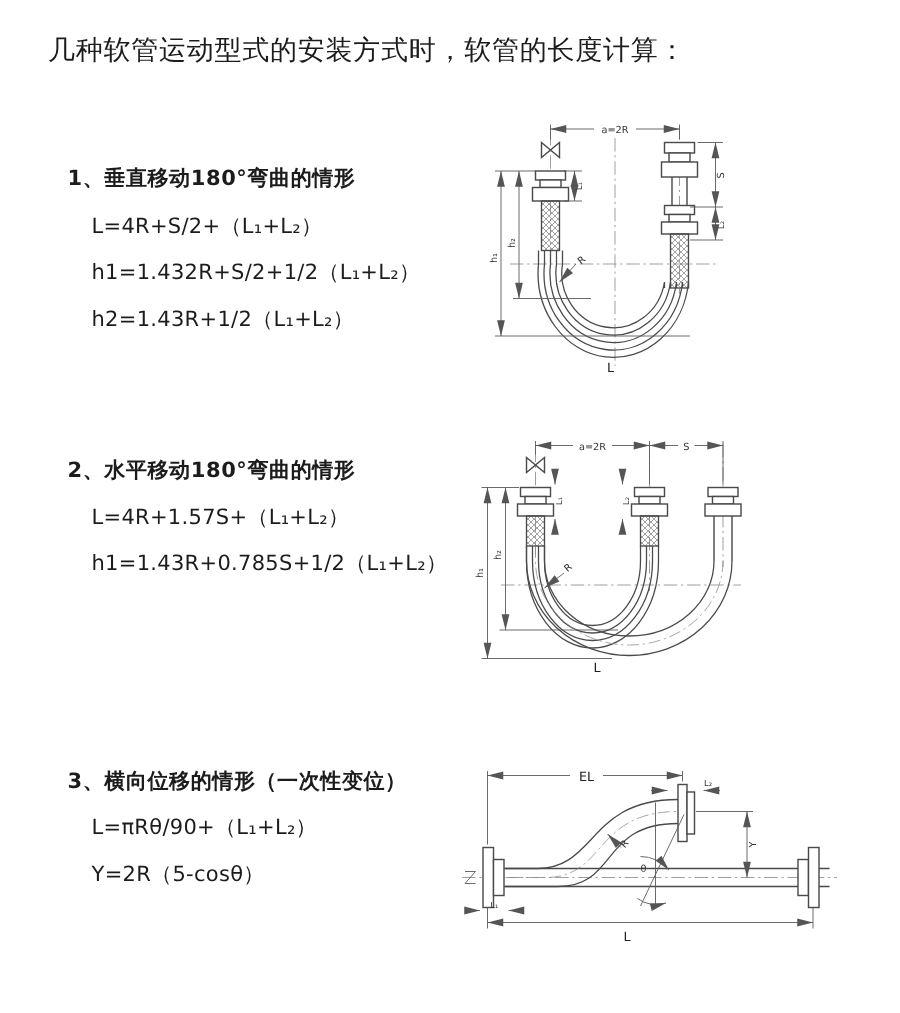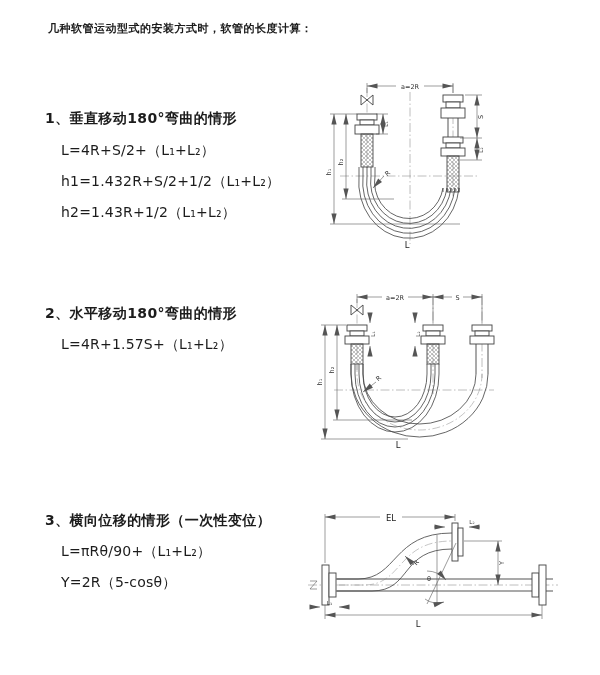--- a/index.html
+++ b/index.html
@@ -1,18 +1,18 @@
 <!DOCTYPE html>
 <html><head>
 <meta charset="utf-8">
 <style>
   html,body{margin:0;padding:0;background:#fff;}
   .page{position:relative;width:600px;height:675px;background:#ffffff;overflow:hidden;
         font-family:"DejaVu Sans",sans-serif;color:#1c1c1c;}
-  .title{position:absolute;font-size:11px;font-weight:700;letter-spacing:0.5px;white-space:nowrap;margin-left:16px;}
+  .title{position:absolute;font-size:18px;font-weight:400;letter-spacing:0.5px;white-space:nowrap;}
   .heading{position:absolute;font-size:14px;font-weight:600;letter-spacing:0.4px;white-space:nowrap;text-align:right;}
   .formula{position:absolute;font-size:14px;font-weight:400;letter-spacing:0.2px;white-space:nowrap;}
   svg.diag{position:absolute;overflow:visible;}
   .ln{stroke:#4a4a4a;stroke-width:0.95;fill:none;}
   .fit{stroke:#4a4a4a;stroke-width:0.95;fill:#ffffff;}
   .dim{stroke:#5a5a5a;stroke-width:0.6;fill:none;}
   .cl{stroke:#8a8a8a;stroke-width:0.55;fill:none;stroke-dasharray:9 2.5 1.5 2.5;}
   .hose{stroke:#4a4a4a;stroke-width:0.85;fill:none;}
   .hosec{stroke:#8a8a8a;stroke-width:0.5;fill:none;stroke-dasharray:8 2.5 1.5 2.5;}
   text.lb{font-size:6.5px;fill:#333;font-family:"DejaVu Sans",sans-serif;}
@@ -26,20 +26,21 @@
 
   <div class="title" style="left:32px;top:21px">几种软管运动型式的安装方式时，软管的长度计算：</div>
 
   <div class="heading" style="left:45px;top:110px">1、垂直移动180°弯曲的情形</div>
   <div class="formula" style="left:61px;top:142px">L=4R+S/2+（L₁+L₂）</div>
   <div class="formula" style="left:61px;top:173px">h1=1.432R+S/2+1/2（L₁+L₂）</div>
   <div class="formula" style="left:61px;top:204px">h2=1.43R+1/2（L₁+L₂）</div>
 
   <div class="heading" style="left:45px;top:305px">2、水平移动180°弯曲的情形</div>
   <div class="formula" style="left:61px;top:336px">L=4R+1.57S+（L₁+L₂）</div>
+  <div class="formula" style="left:61px;top:367px">h1=1.43R+0.785S+1/2（L₁+L₂）</div>
 
   <div class="heading" style="left:45px;top:512px">3、横向位移的情形（一次性变位）</div>
   <div class="formula" style="left:61px;top:543px">L=πRθ/90+（L₁+L₂）</div>
   <div class="formula" style="left:61px;top:574px">Y=2R（5-cosθ）</div>
 
   <svg class="diag" style="left:310px;top:72px" width="270" height="185" viewBox="0 0 270 185">
     <defs>
       <marker id="ar1" viewBox="0 0 12 8" markerWidth="12" markerHeight="8" refX="11" refY="4" orient="auto-start-reverse" markerUnits="userSpaceOnUse">
         <path d="M0.5,1.4 L11,4 L0.5,6.6 Z" fill="#555"></path>
       </marker>

